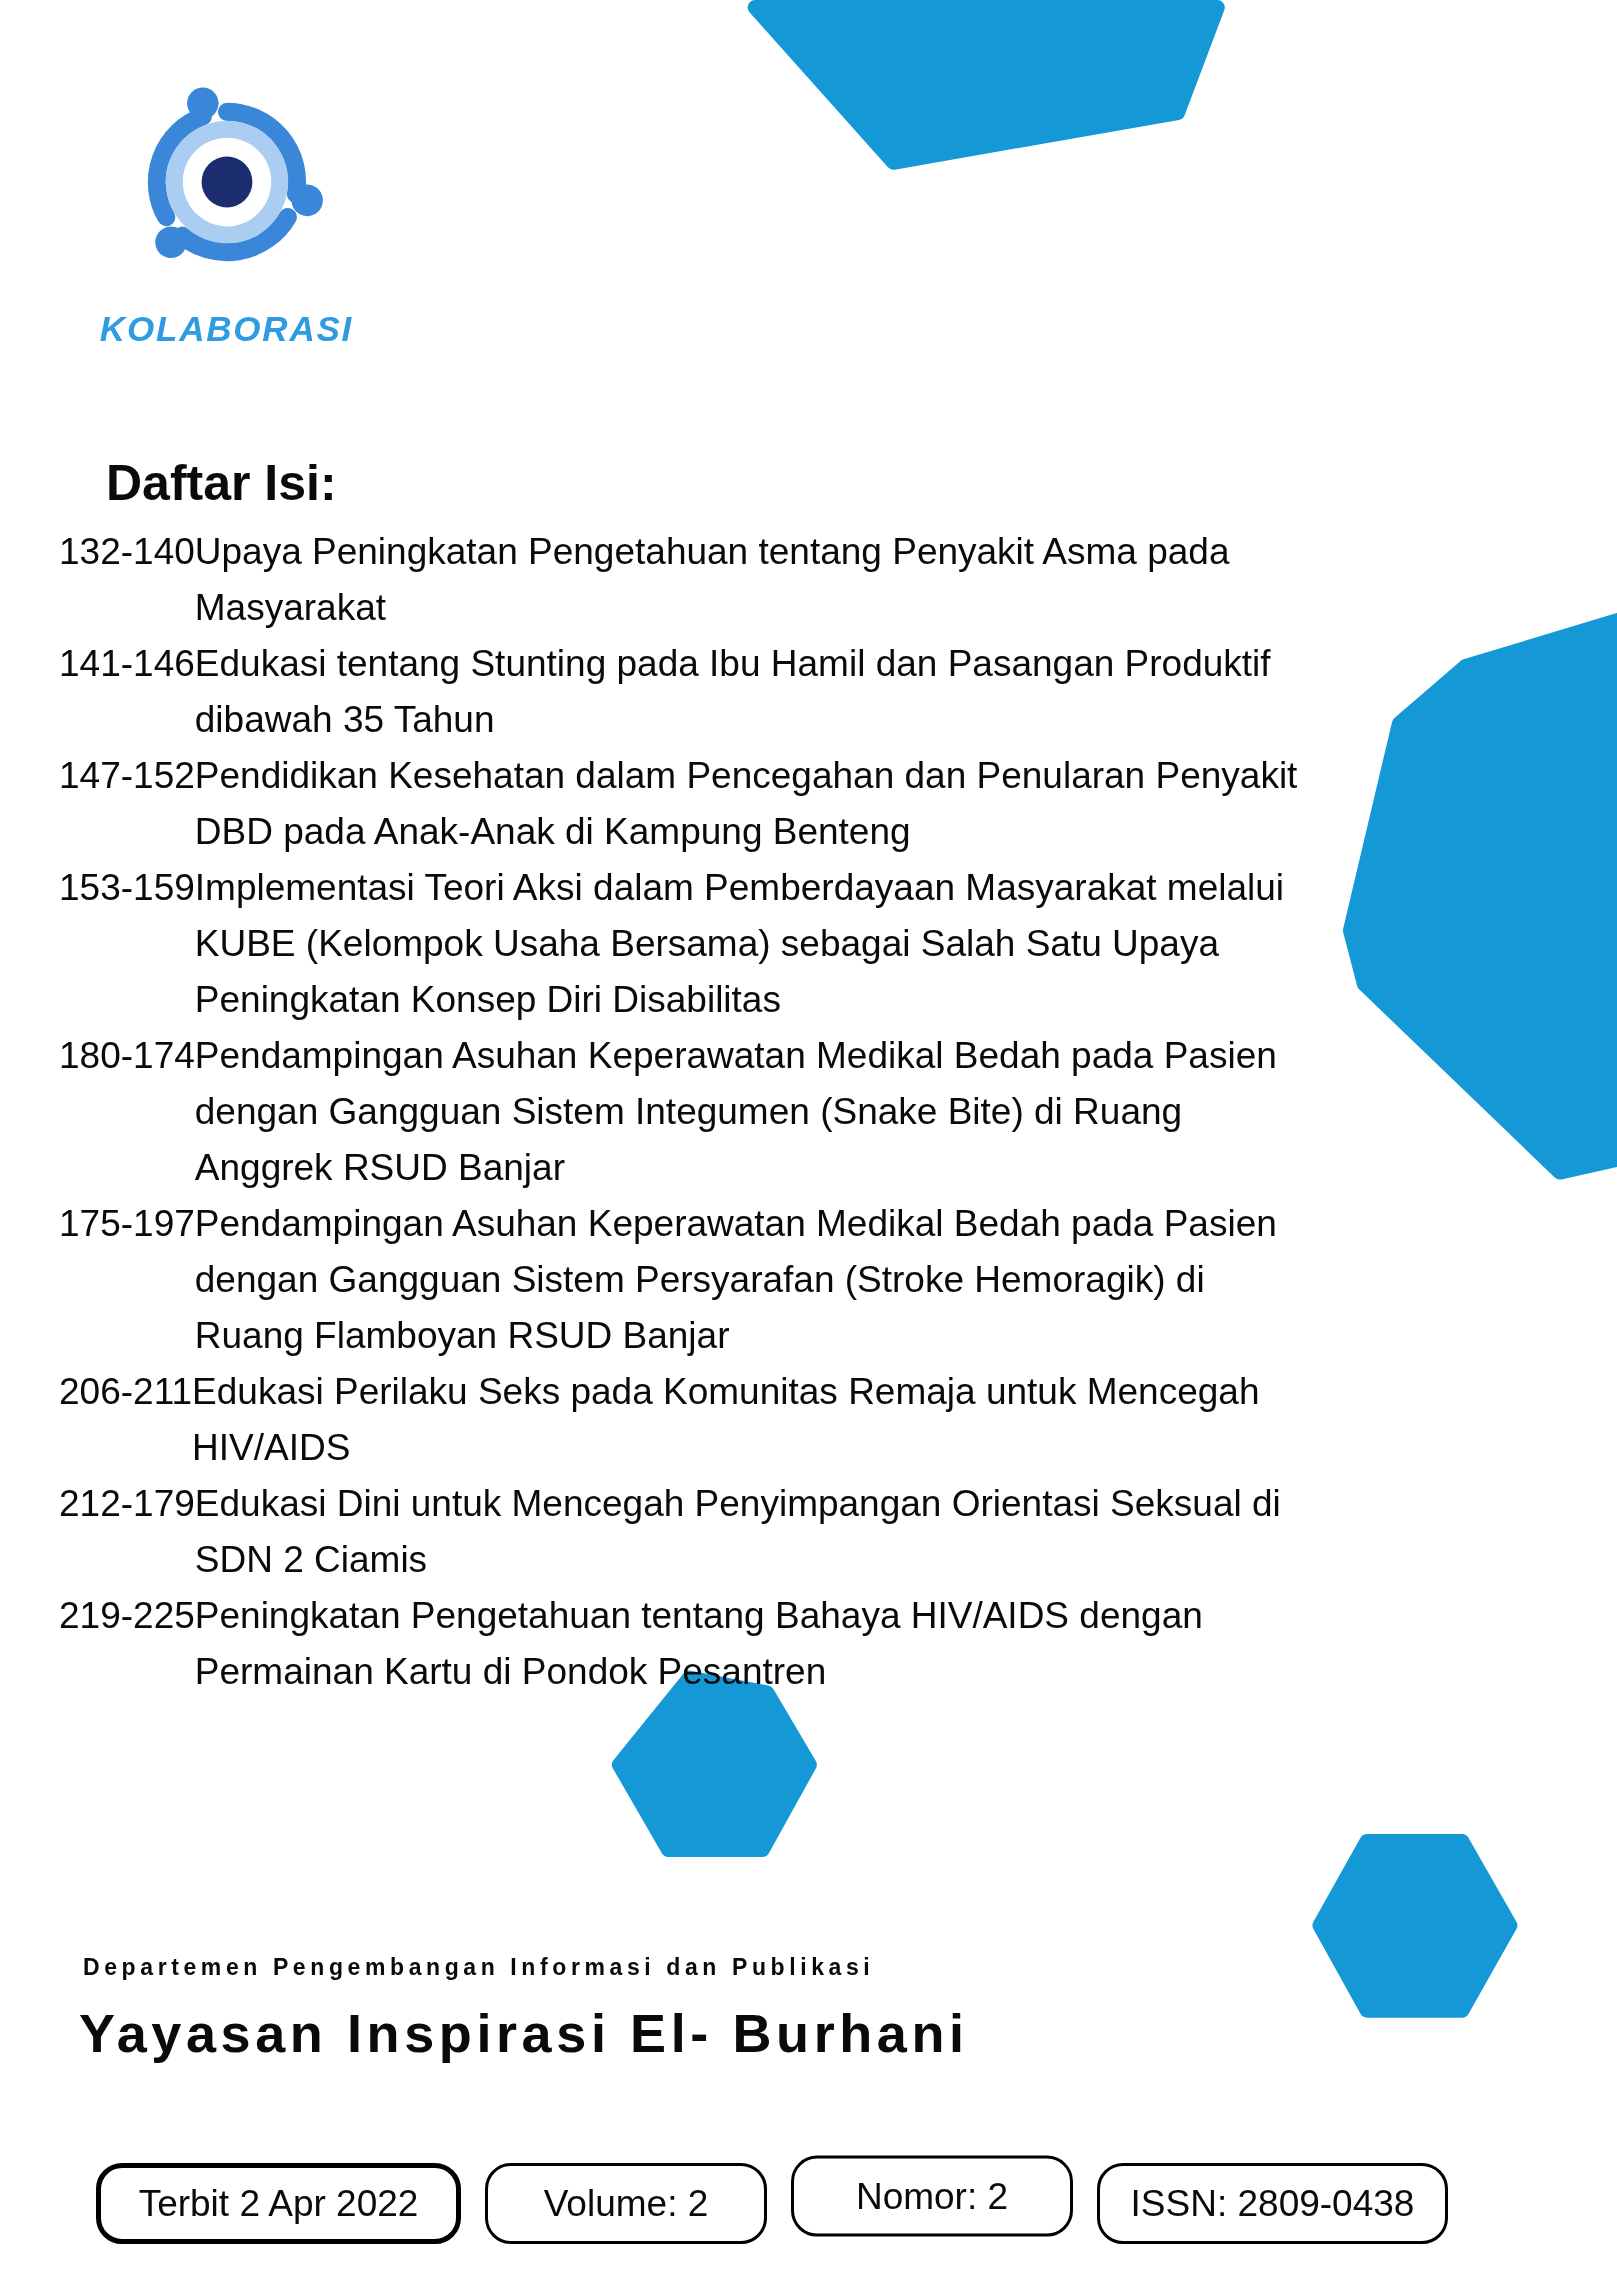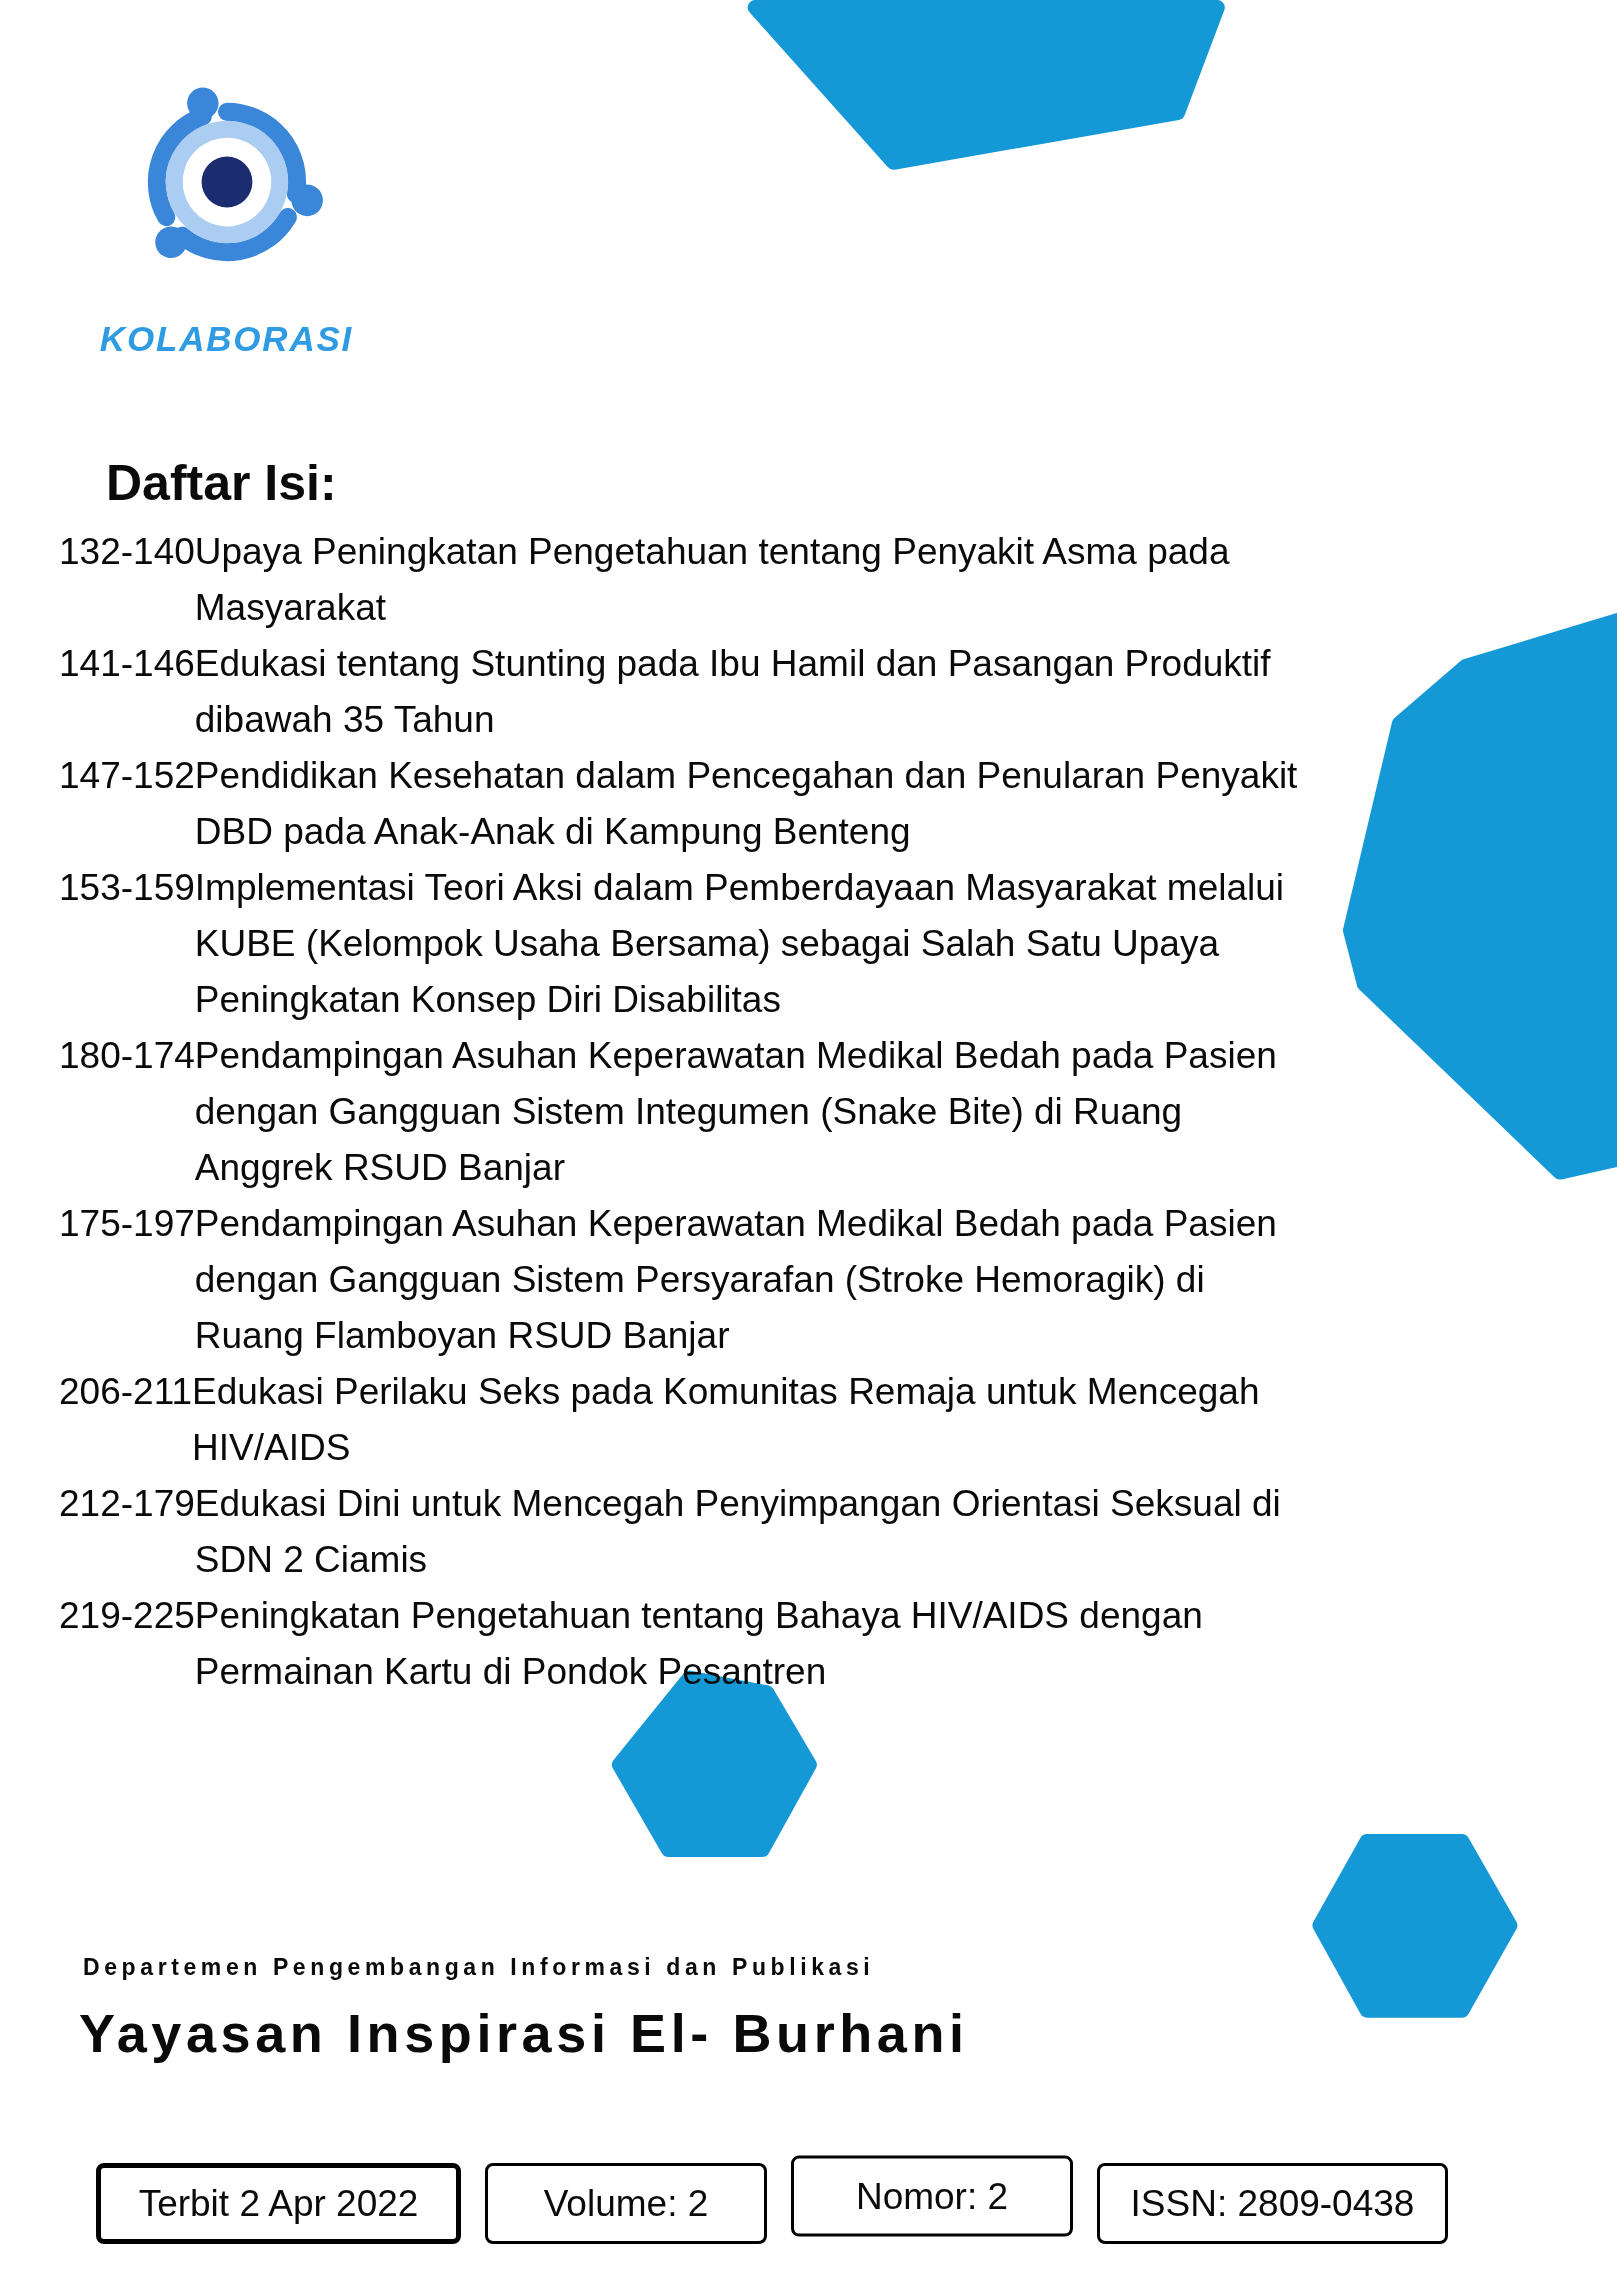--- a/index.html
+++ b/index.html
@@ -11,21 +11,21 @@
     font-family:"Liberation Sans", sans-serif;
     color:#0a0a0a;
   }
   svg.bg-shapes{position:absolute;left:0;top:0;width:1618px;height:2289px;z-index:0;}
   .shape{fill:var(--shape-blue);stroke:var(--shape-blue);stroke-width:16;stroke-linejoin:round;}
 
   
   .logo-block{position:absolute;left:88px;top:61px;width:277px;z-index:2;}
   .logo-swirl{display:block;width:268px;height:242px;margin:0 auto;}
   .logo-wordmark{
-    margin-top:16px;text-align:center;
+    margin-top:6px;text-align:center;
     font-size:35px;font-weight:bold;font-style:italic;
     letter-spacing:1.8px;color:var(--logo-wordmark-blue);
   }
 
   
   .page-title{
     position:absolute;left:94px;top:441px;z-index:2;
     font-size:50px;line-height:60px;font-weight:bold;margin:12px;
   }
 
@@ -47,21 +47,21 @@
   .footer-foundation{
     position:absolute;left:79px;top:2001px;z-index:2;
     font-size:54px;line-height:65px;font-weight:600;letter-spacing:4.6px;
   }
   .badge-row{
     position:absolute;left:96px;top:2163px;z-index:2;
     display:flex;gap:24px;align-items:flex-start;
   }
   .badge{
     box-sizing:border-box;height:81px;
-    border:3.7px solid #000;border-radius:8px;
+    border:3.7px solid #000;border-radius:26px;
     display:flex;align-items:center;justify-content:center;
     font-size:37px;white-space:nowrap;padding:0 18.5px;
   }
   .badge:nth-child(1){min-width:365px;border-width:5.5px;}
   .badge:nth-child(2){min-width:282px;}
   .badge:nth-child(3){min-width:282px;transform:translateY(-7.4px);}
   .badge:nth-child(4){min-width:351px;}
 </style>
 </head>
 <body>

